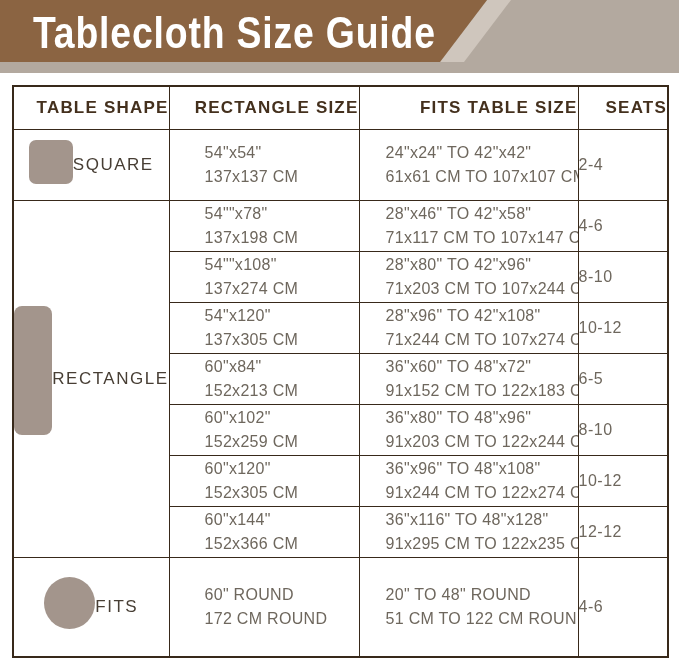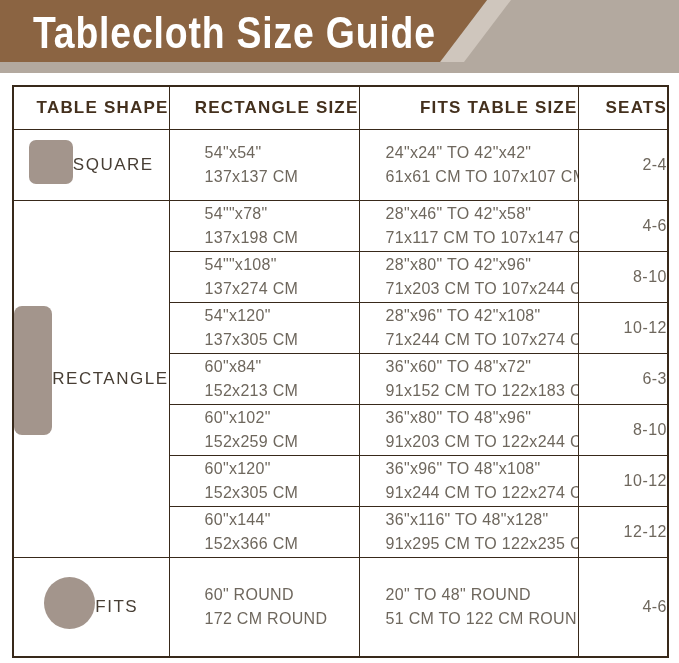--- a/index.html
+++ b/index.html
@@ -44,21 +44,21 @@
   tr.r-head{height:43px;}
   tr.r-square{height:71px;}
   tr.r-rect{height:51px;}
   tr.r-round{height:100px;}
   .cell-text{
     font-size:16px;line-height:24px;color:var(--cell-text);
     letter-spacing:0.3px;white-space:nowrap;
   }
   td.size-cell{padding-left:35px;}
   td.fits-cell{padding-left:26px;}
-  td.seats-cell{text-align:right;font-size:16px;color:var(--cell-text);letter-spacing:0.5px;}
+  td.seats-cell{text-align:left;font-size:16px;color:var(--cell-text);letter-spacing:0.5px;}
   td.shape-cell{text-align:center;}
   .shape-stack{display:flex;flex-direction:row;align-items:center;justify-content:center;}
   .shape-square{width:44px;height:44px;background:var(--shape-fill);border-radius:7px;margin-bottom:6px;}
   .shape-rect{width:44px;height:129px;background:var(--shape-fill);border-radius:8px;margin-bottom:17px;}
   .shape-round{width:51px;height:52px;background:var(--shape-fill);border-radius:50%;margin-bottom:8px;}
   .shape-label{font-size:17px;color:var(--label-text);letter-spacing:1.5px;}
 </style>
 </head>
 <body>
 
@@ -151,21 +151,21 @@
 
     <tr class="r-rect">
       <td class="size-cell">
         <div class="cell-text">60"x84"</div>
         <div class="cell-text">152x213 CM</div>
       </td>
       <td class="fits-cell">
         <div class="cell-text">36"x60" TO 48"x72"</div>
         <div class="cell-text">91x152 CM TO 122x183 CM</div>
       </td>
-      <td class="seats-cell">6-3</td>
+      <td class="seats-cell">6-5</td>
     </tr>
 
     <tr class="r-rect">
       <td class="size-cell">
         <div class="cell-text">60"x102"</div>
         <div class="cell-text">152x259 CM</div>
       </td>
       <td class="fits-cell">
         <div class="cell-text">36"x80" TO 48"x96"</div>
         <div class="cell-text">91x203 CM TO 122x244 CM</div>

